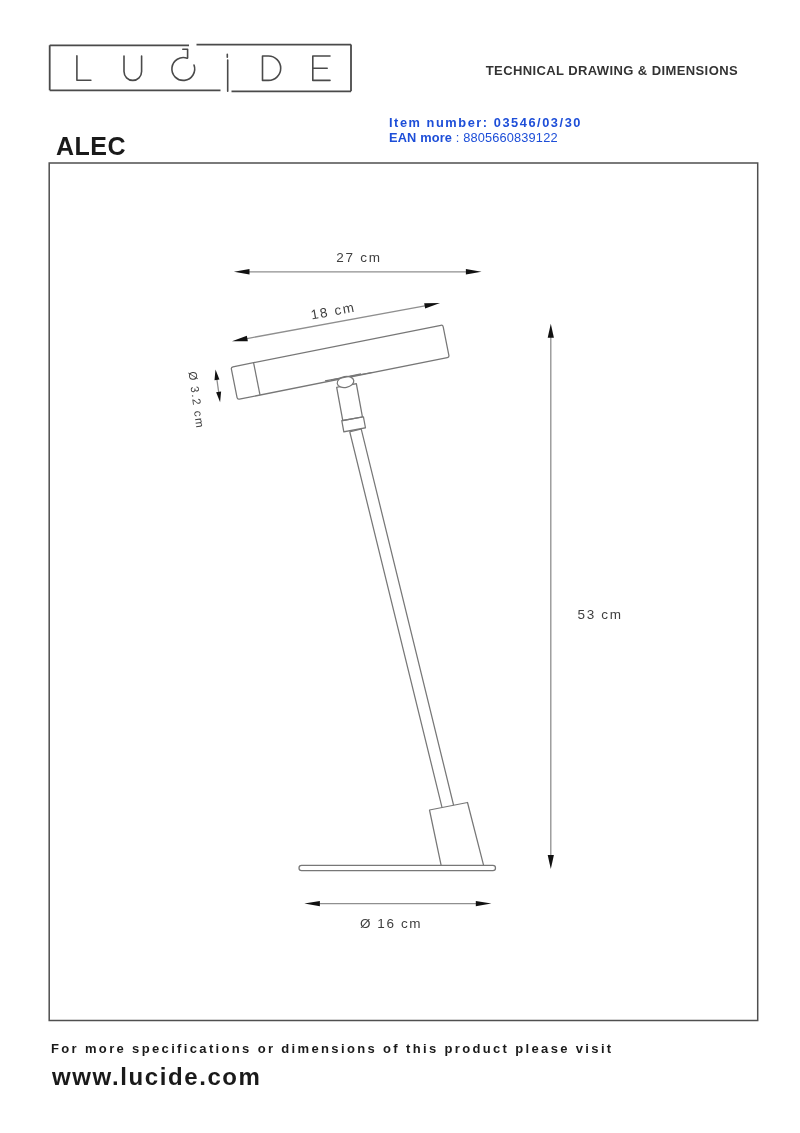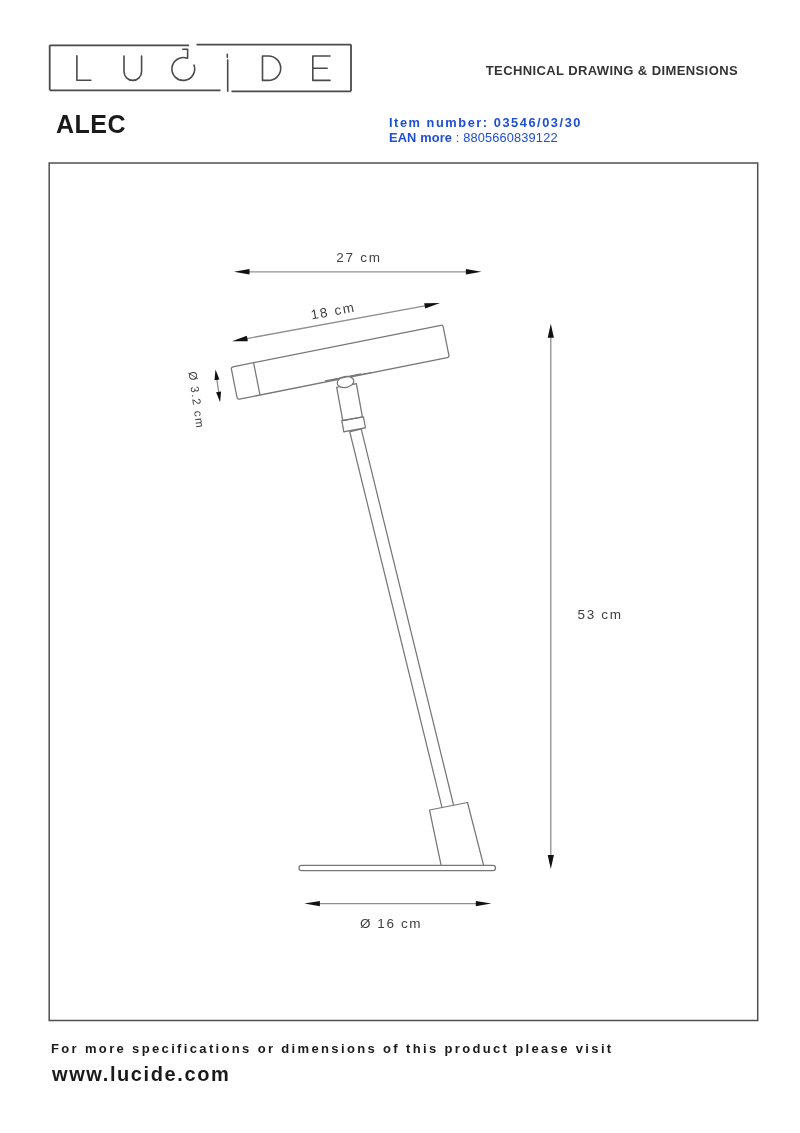--- a/index.html
+++ b/index.html
@@ -4,30 +4,30 @@
 <style>
   html,body{margin:0;padding:0;background:#fff;}
   body{width:800px;height:1133px;position:relative;font-family:"Liberation Sans",sans-serif;overflow:hidden;}
   .abs{position:absolute;}
 </style>
 </head>
 <body>
 
 <div class="abs" style="right:62px;top:47px;font-size:13px;font-weight:bold;color:#333;letter-spacing:0.4px;margin-top:16px;">TECHNICAL DRAWING &amp; DIMENSIONS</div>
 
-<div class="abs" style="left:56px;top:110px;font-size:25px;font-weight:bold;color:#1a1a1a;letter-spacing:0.5px;">ALEC</div>
+<div class="abs" style="left:56px;top:132px;font-size:25px;font-weight:bold;color:#1a1a1a;letter-spacing:0.5px;">ALEC</div>
 
 <div class="abs" style="left:389px;top:115px;font-size:12.8px;color:#1d4ed8;line-height:15.3px;">
   <div style="letter-spacing:1.55px;"><b>Item number: 03546/03/30</b></div>
   <div style="letter-spacing:0.15px;"><b>EAN more</b> : <span>8805660839122</span></div>
 </div>
 
 <div class="abs" style="left:51px;top:1041px;font-size:13px;font-weight:bold;color:#1a1a1a;letter-spacing:2.35px;">For more specifications or dimensions of this product please visit</div>
 
-<div class="abs" style="left:52px;top:1063px;font-size:20px;font-weight:bold;color:#1a1a1a;letter-spacing:1.6px;">www.lucide.com</div>
+<div class="abs" style="left:52px;top:1063px;font-size:24px;font-weight:bold;color:#1a1a1a;letter-spacing:1.6px;">www.lucide.com</div>
 
 <svg class="abs" style="left:0;top:0;" width="800" height="1133" viewBox="0 0 800 1133">
 
   <g fill="none" stroke="#4a4a4a" stroke-width="1.8">
     <path d="M49.7,45.3 H189 M196.5,44.6 H351 M351,44.6 V91.3 M351,91.3 H231.5 M220.5,90.3 H49.7 M49.7,90.3 V45.3"></path>
     <g stroke-width="1.6" stroke-linecap="round" stroke-linejoin="round" stroke="#4a4a4a">
       <path d="M76.9,55.9 V80.3 H90.9"></path>
       <path d="M124,56 V71.6 a8.8,8.8 0 0 0 17.6,0 V56"></path>
       <path d="M187.2,58.3 A11.4,11.4 0 1 0 194,65.1"></path>
       <path d="M182.8,49.3 h4.8 V58"></path>

